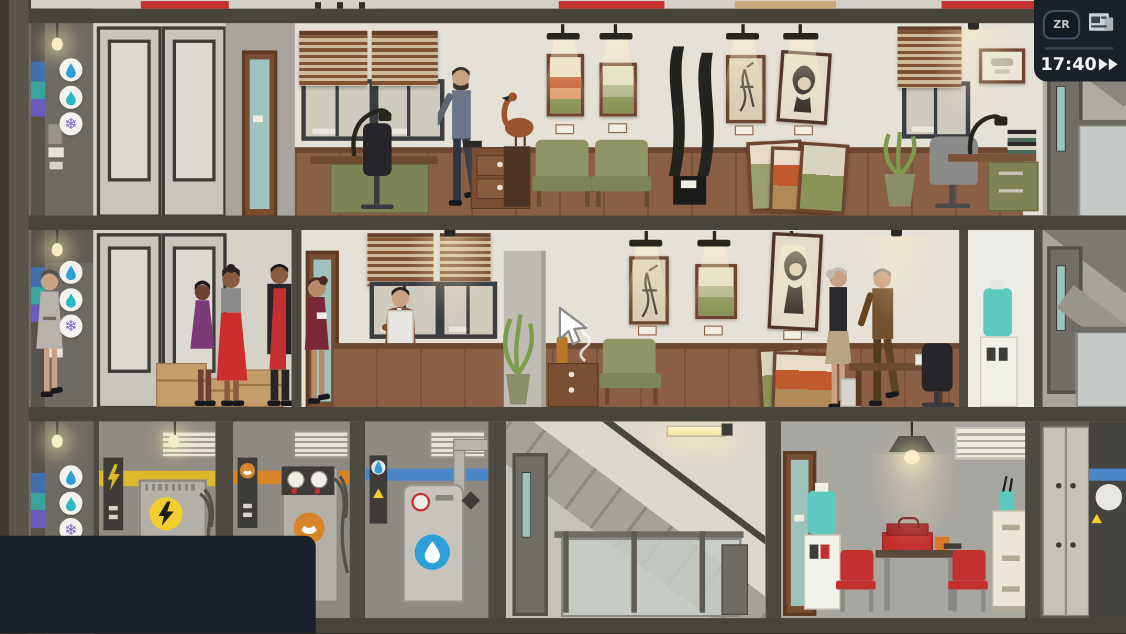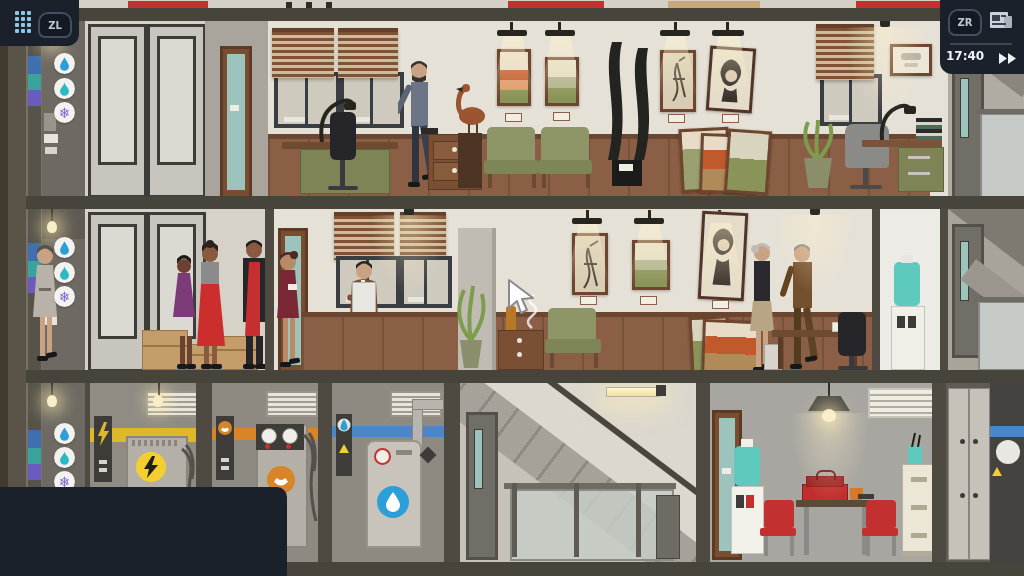--- a/index.html
+++ b/index.html
@@ -558,40 +558,34 @@
     <div class="abs" style="left:0;top:43px;width:34px;height:11px;background:#4a86c8;"></div>
     <div class="abs" style="left:6px;top:57px;width:24px;height:24px;border-radius:50%;background:#e9e7e1;"></div>
     <div class="abs" style="left:2px;top:84px;width:10px;height:9px;background:#f2cf2e;clip-path:polygon(50% 0,100% 100%,0 100%);"></div>
   </div>
 
   <div class="slab" style="left:26px;top:8px;width:998px;height:13px;"></div>
   <div class="slab" style="left:26px;top:196px;width:998px;height:13px;"></div>
   <div class="slab" style="left:26px;top:370px;width:998px;height:13px;"></div>
   <div class="slab" style="left:26px;top:562px;width:998px;height:14px;"></div>
 
-  <div class="hud" style="left:0;top:0;width:79px;height:46px;border-radius:0 0 12px 0;">
-    <div class="grid-icon" style="left:15px;top:11px;"></div>
-    <div class="shoulder" style="left:38px;top:12px;width:30px;height:22px;">
-      <span>ZL</span>
-    </div>
-  </div>
 
   <div class="hud" style="left:940px;top:0;width:84px;height:74px;border-radius:0 0 0 12px;">
     <div class="shoulder" style="left:8px;top:9px;width:30px;height:23px;">
       <span>ZR</span>
     </div>
     <svg class="abs" style="left:48px;top:9px;" width="26" height="23" viewBox="0 0 26 23">
       <rect x="2" y="3" width="18" height="16" fill="#cdd2da" rx="1"></rect>
       <rect x="16" y="7" width="8" height="12" fill="#aab2be" rx="1"></rect>
       <rect x="4" y="6" width="8" height="6" fill="#3a4250"></rect>
       <rect x="13" y="6" width="5" height="2" fill="#3a4250"></rect>
       <rect x="4" y="14" width="14" height="2" fill="#3a4250"></rect>
     </svg>
     <div class="abs" style="left:10px;top:43px;width:62px;height:2px;background:#3f4652;"></div>
-    <div class="statv" style="left:6px;top:49px;font-size:12px;">17:40</div>
+    <div class="statv" style="left:6px;top:49px;font-size:16px;">17:40</div>
     <svg class="abs" style="left:58px;top:52px;" width="20" height="13" viewBox="0 0 20 13">
       <polygon points="1,1 9,6.5 1,12" fill="#eef0f2"></polygon>
         <polygon points="10,1 18,6.5 10,12" fill="#eef0f2"></polygon>
     </svg>
   </div>
 
   <div class="hud" style="left:0;top:487px;width:287px;height:89px;border-radius:0 10px 0 0;">
     
     
     

